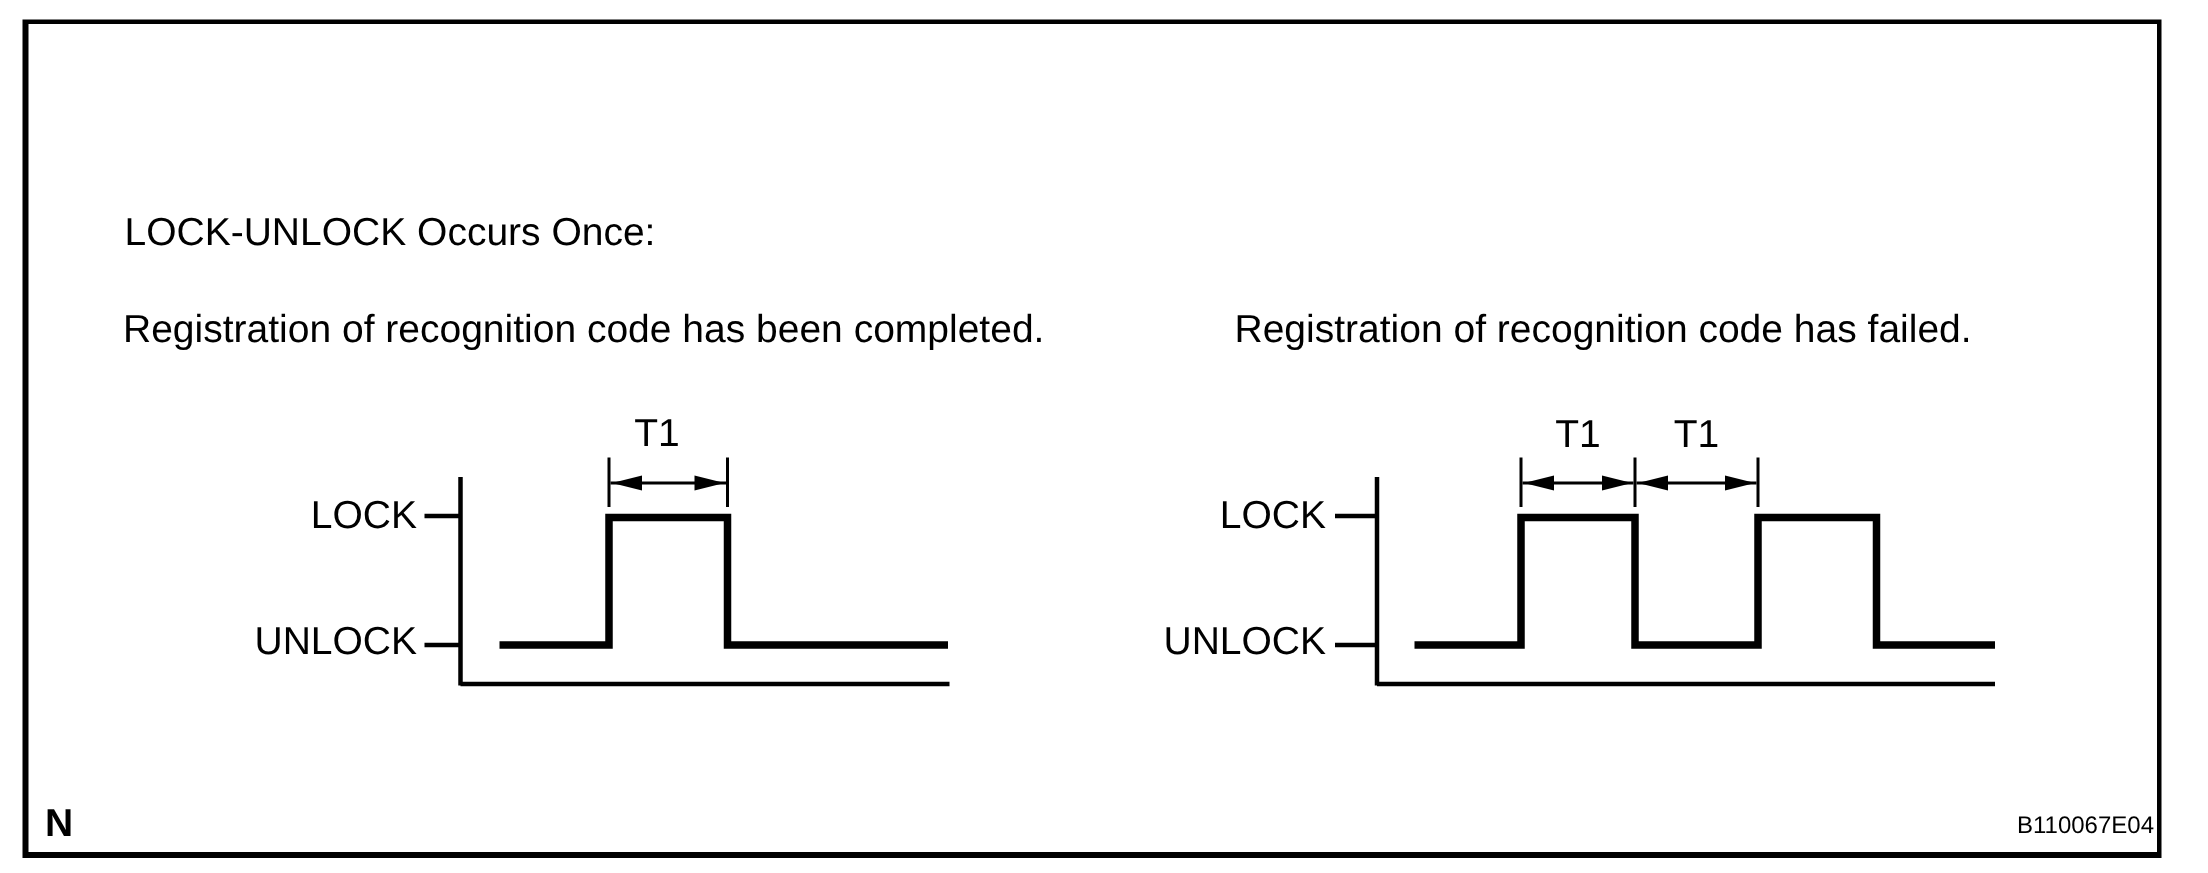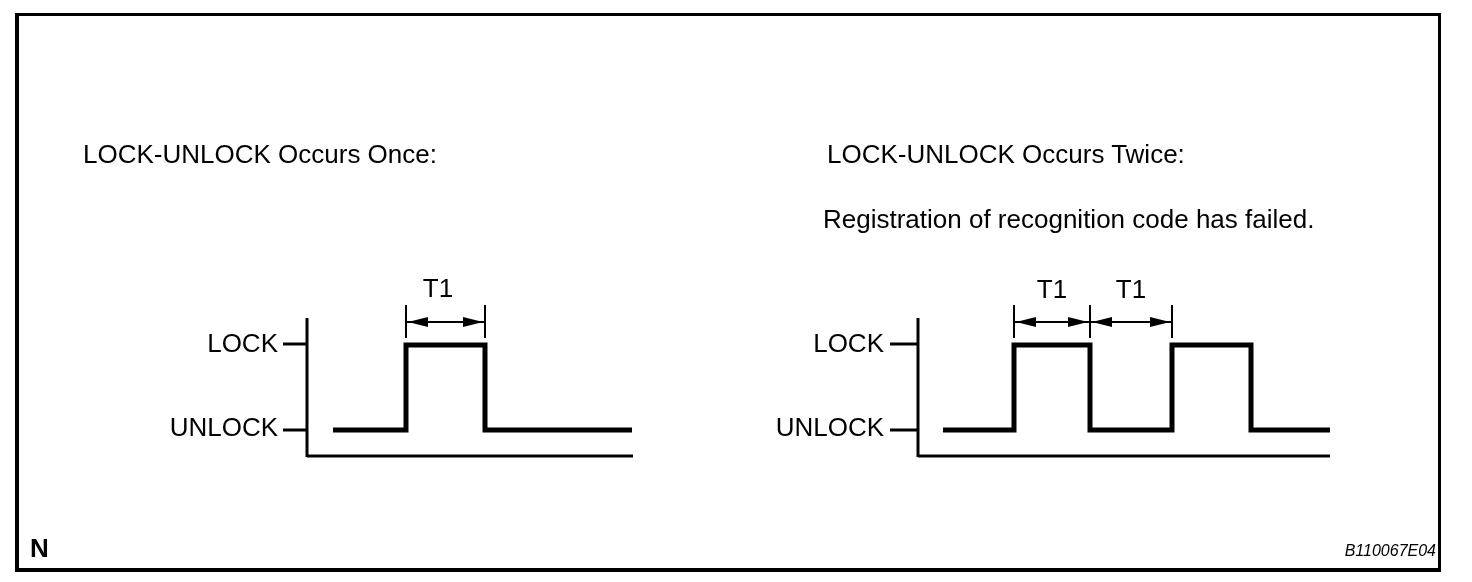--- a/index.html
+++ b/index.html
@@ -36,21 +36,20 @@
   }
   .panel-heading { }
   .panel-description { }
   .footnote { }
   .page-marker {
     font-weight: bold;
   }
   .figure-code {
     font-size: 16px;
     text-align: right;
-    font-style: italic;
   }
   .diagram-svg {
     position: absolute;
     display: block;
   }
   .diagram-svg text {
     font-family: "Liberation Sans", sans-serif;
     fill: #000000;
   }
   .lvl-label { font-size: 26px; }
@@ -61,22 +60,22 @@
   .arrowhead    { fill: #000000; stroke: none; }
 </style>
 </head>
 <body>
 
 <div class="canvas">
 
   <div class="frame"></div>
 
   <div class="txt panel-heading" style="left:83px; top:140px;">LOCK-UNLOCK Occurs Once:</div>
+  <div class="txt panel-description" style="left:82px; top:205px;">Registration of recognition code has been completed.</div>
 
-  <div class="txt panel-heading" style="left:827px; top:140px;">LOCK-UNLOCK Occurs Twice:</div>
   <div class="txt panel-description" style="left:823px; top:205px;text-align:center;">Registration of recognition code has failed.</div>
 
   <svg class="diagram-svg" style="left:150px; top:265px;" width="500" height="205" viewBox="0 0 500 205">
 
     <text class="lvl-label" x="128" y="87" text-anchor="end">LOCK</text>
     <text class="lvl-label" x="128" y="171" text-anchor="end">UNLOCK</text>
 
     <line class="stroke-med" x1="133" y1="79" x2="157" y2="79"></line>
     <line class="stroke-med" x1="133" y1="165" x2="157" y2="165"></line>
 

